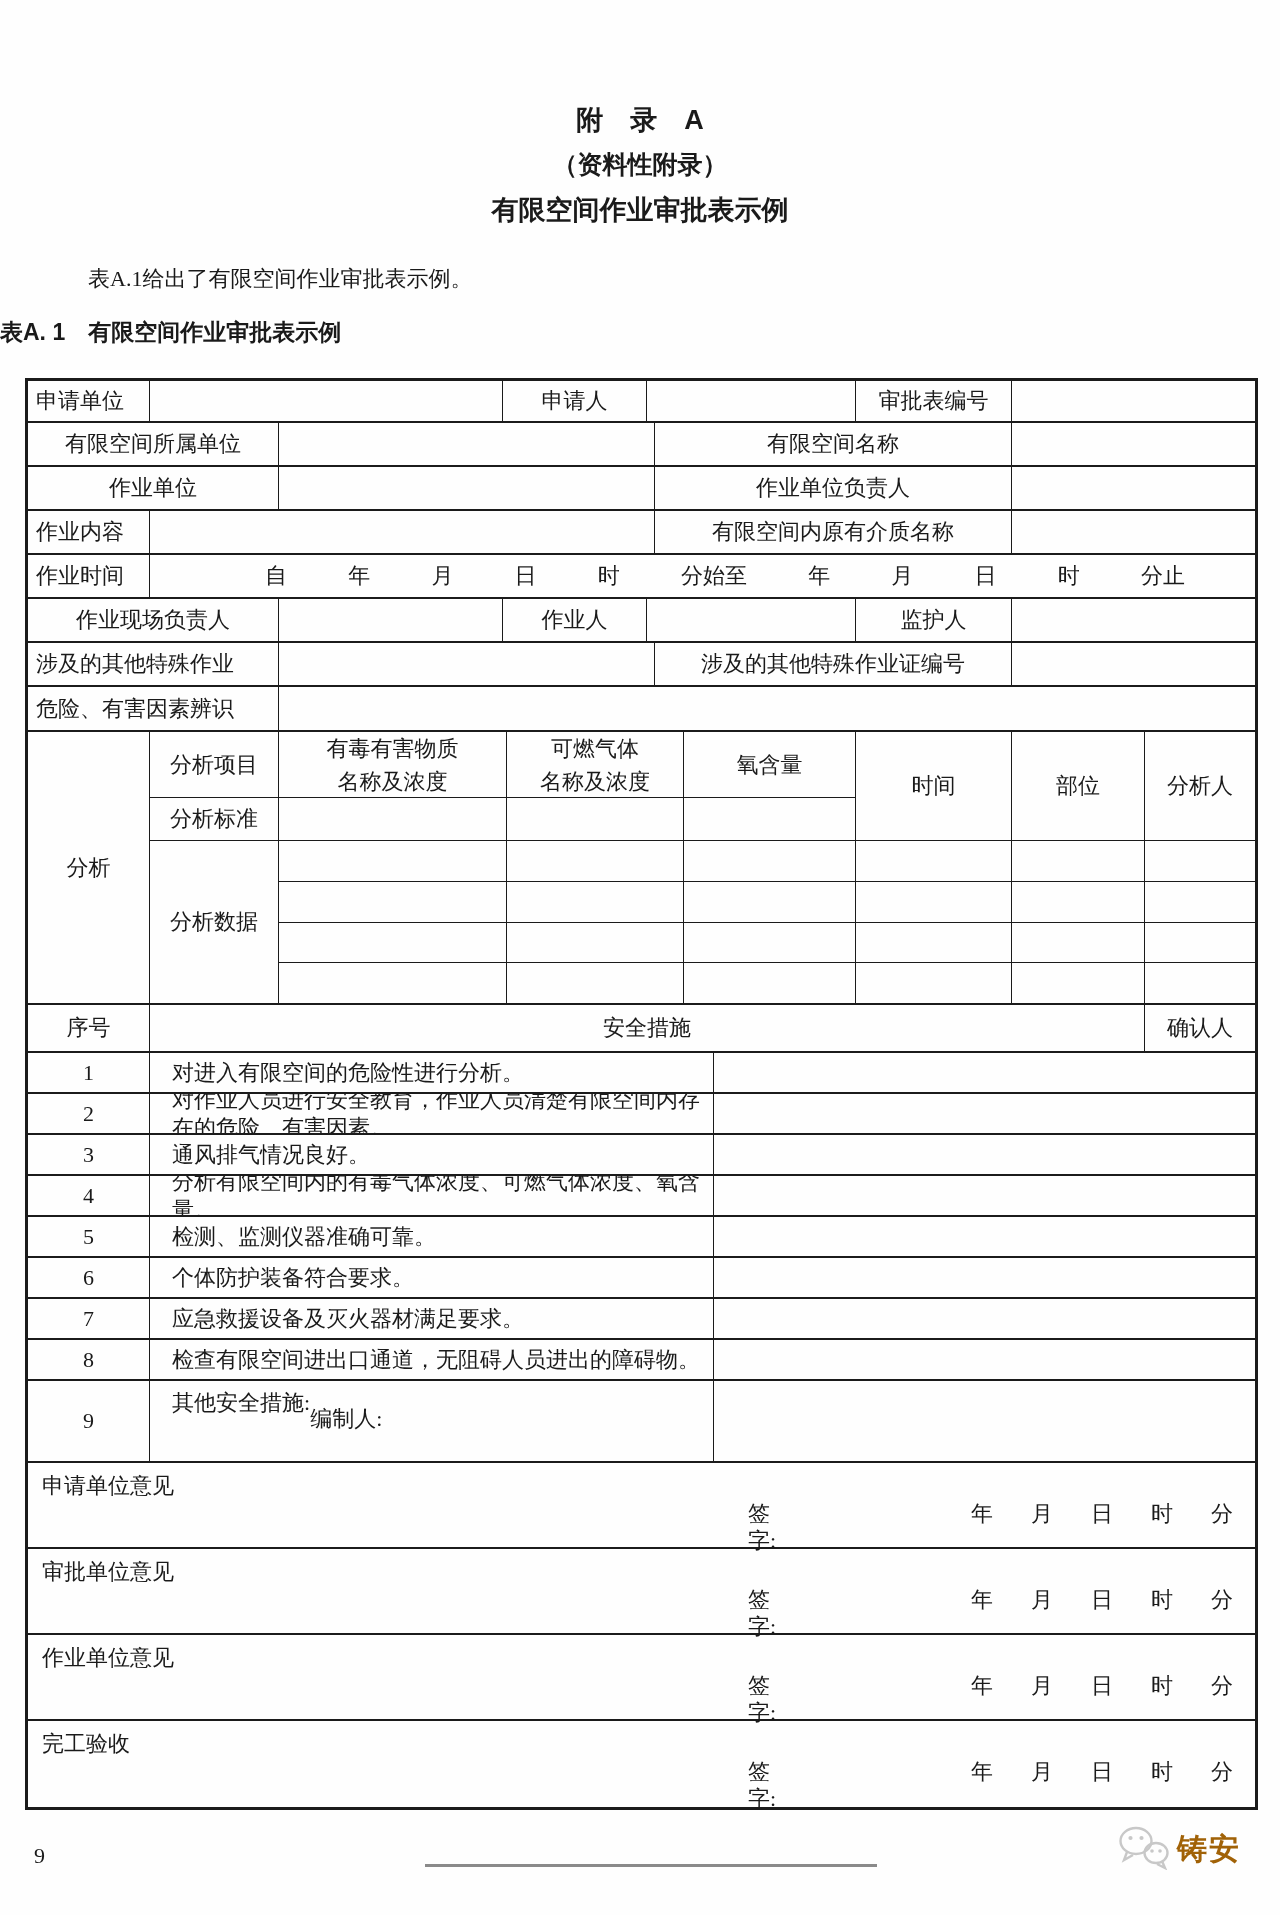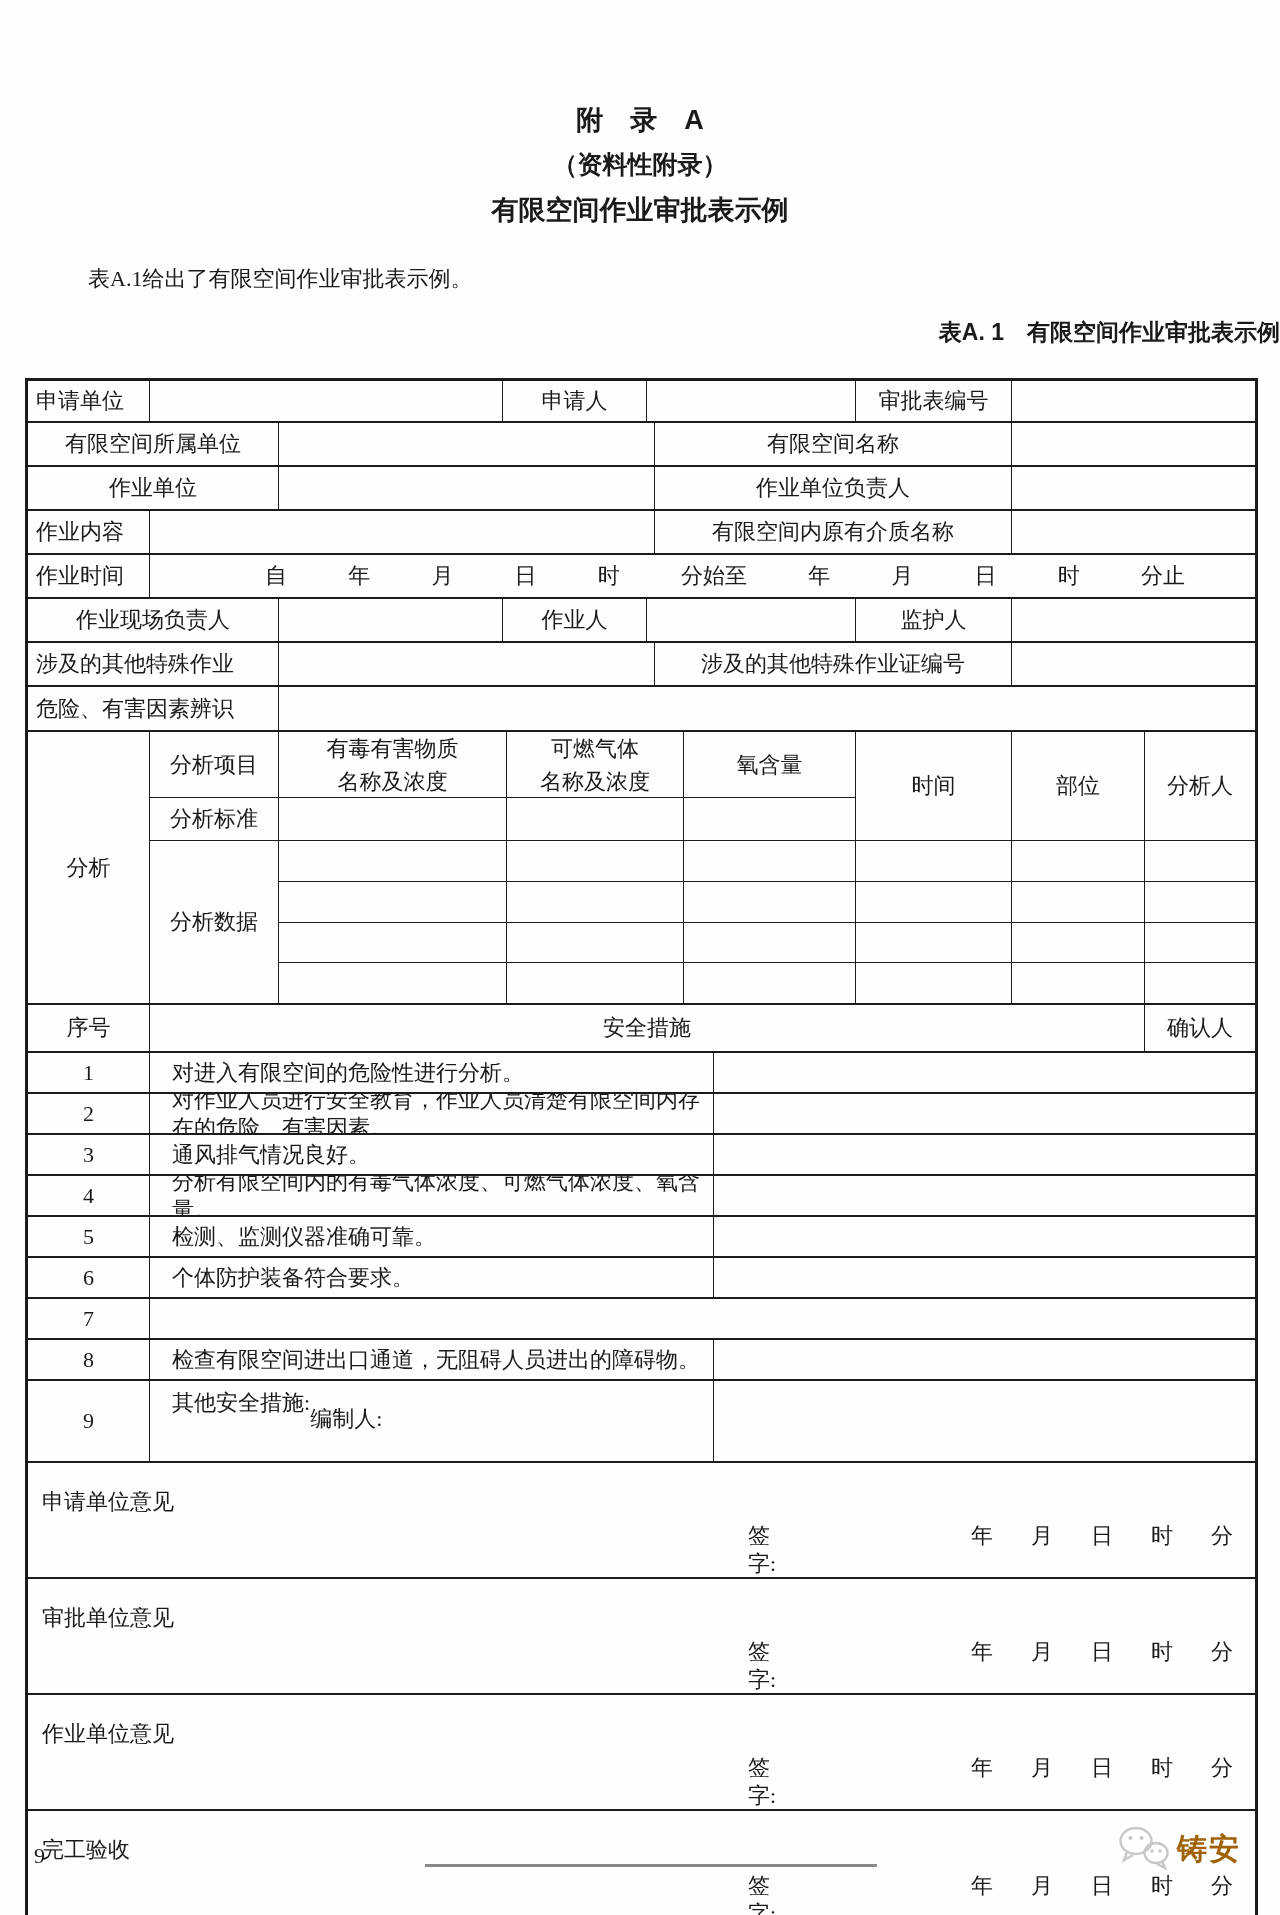--- a/index.html
+++ b/index.html
@@ -7,21 +7,21 @@
   .page {
     position:relative; width:1280px; height:1915px; background:#fefefe;
     font-family:"Liberation Serif","DejaVu Serif",serif; color:#1a1a1a; overflow:hidden;
   }
   .t1,.t2,.t3 { position:absolute; left:0; right:0; text-align:center;
     font-family:"Liberation Sans","DejaVu Sans",sans-serif; font-weight:700; }
   .t1 { top:102px; font-size:27px; }
   .t2 { top:148px; font-size:25px; }
   .t3 { top:192px; font-size:27px; }
   .intro { position:absolute; top:264px; left:88px; font-size:22px; }
-  .caption { position:absolute; top:317px; left:0; right:0; text-align:right;
+  .caption { position:absolute; top:317px; left:0; right:0; text-align:left;
     font-family:"Liberation Sans","DejaVu Sans",sans-serif; font-weight:700; font-size:23px; }
 
   .ftable { position:absolute; left:25px; top:378px; width:1233px;
     border:3px solid #1b1b1b; font-size:22px; line-height:1.25; }
   .row { display:flex; border-bottom:2.5px solid #1b1b1b; }
   .row:last-child { border-bottom:none; }
   .c { border-right:1.5px solid #1b1b1b; display:flex; align-items:center;
        justify-content:center; overflow:hidden; text-align:center; }
   .c:last-child { border-right:none; }
   .c.l { justify-content:flex-start; padding-left:8px; text-align:left; }
@@ -44,21 +44,21 @@
   .time-line { flex:1; display:flex; align-items:center; justify-content:space-between;
                padding:0 70px 0 115px; }
 
   .measure-text { flex:1; border-right:1.5px solid #1b1b1b; display:flex;
                   align-items:center; padding-left:22px; overflow:hidden; }
   .m9-body { flex:1; border-right:1.5px solid #1b1b1b; display:flex;
              flex-direction:row; padding:8px 0 0 22px; }
   .m9-body .preparer { margin-top:16px; }
 
   .opinion { display:flex; flex-direction:column; justify-content:space-between;
-             height:100px; border-bottom:2.5px solid #1b1b1b; padding:9px 14px 0 14px;margin-top:16px; }
+             height:86px; border-bottom:2.5px solid #1b1b1b; padding:9px 14px 0 14px; }
   .opinion:last-child { border-bottom:none; }
   .sign-row { display:flex; align-items:baseline; }
   .sign-row .sign { margin-left:706px; }
   .sign-row .dateb { margin-left:178px; letter-spacing:8px; white-space:nowrap; }
 
   .pagenum { position:absolute; left:34px; top:1843px; font-size:22px; }
   .footline { position:absolute; left:425px; top:1864px; width:452px; height:3px; background:#8a8a8a; }
   .watermark { position:absolute; left:1116px; top:1824px; display:flex; align-items:center;
                gap:5px; color:#a16207; }
   .watermark .wm-text { font-family:"Liberation Sans","DejaVu Sans",sans-serif;
@@ -246,20 +246,21 @@
       <div class="measure-text">检测、监测仪器准确可靠。</div>
       <div class="c" style="flex:1"></div>
     </div>
     <div class="row" style="height:41px">
       <div class="c" style="width:122px">6</div>
       <div class="measure-text">个体防护装备符合要求。</div>
       <div class="c" style="flex:1"></div>
     </div>
     <div class="row" style="height:41px">
       <div class="c" style="width:122px">7</div>
+      <div class="measure-text">应急救援设备及灭火器材满足要求。</div>
       <div class="c" style="flex:1"></div>
     </div>
     <div class="row" style="height:41px">
       <div class="c" style="width:122px">8</div>
       <div class="measure-text">检查有限空间进出口通道，无阻碍人员进出的障碍物。</div>
       <div class="c" style="flex:1"></div>
     </div>
 
     <div class="row" style="height:82px">
       <div class="c" style="width:122px">9</div>

